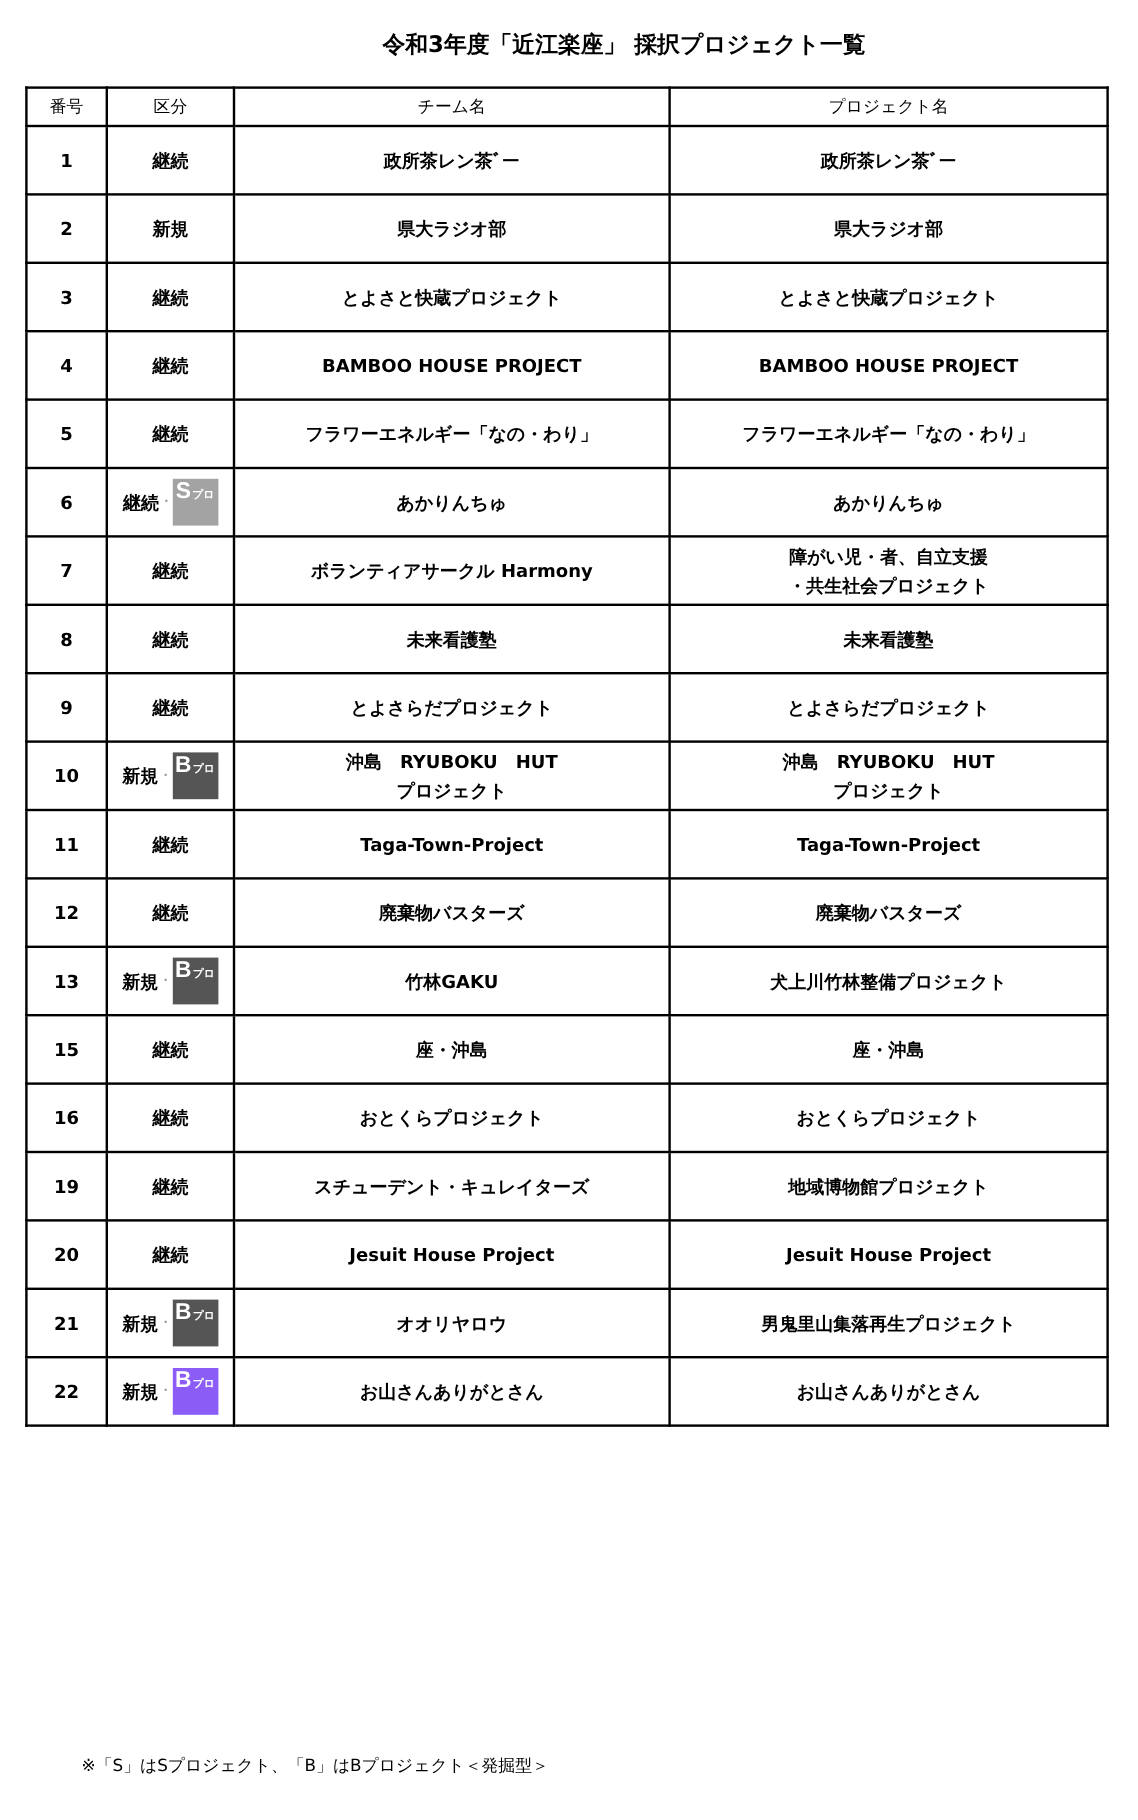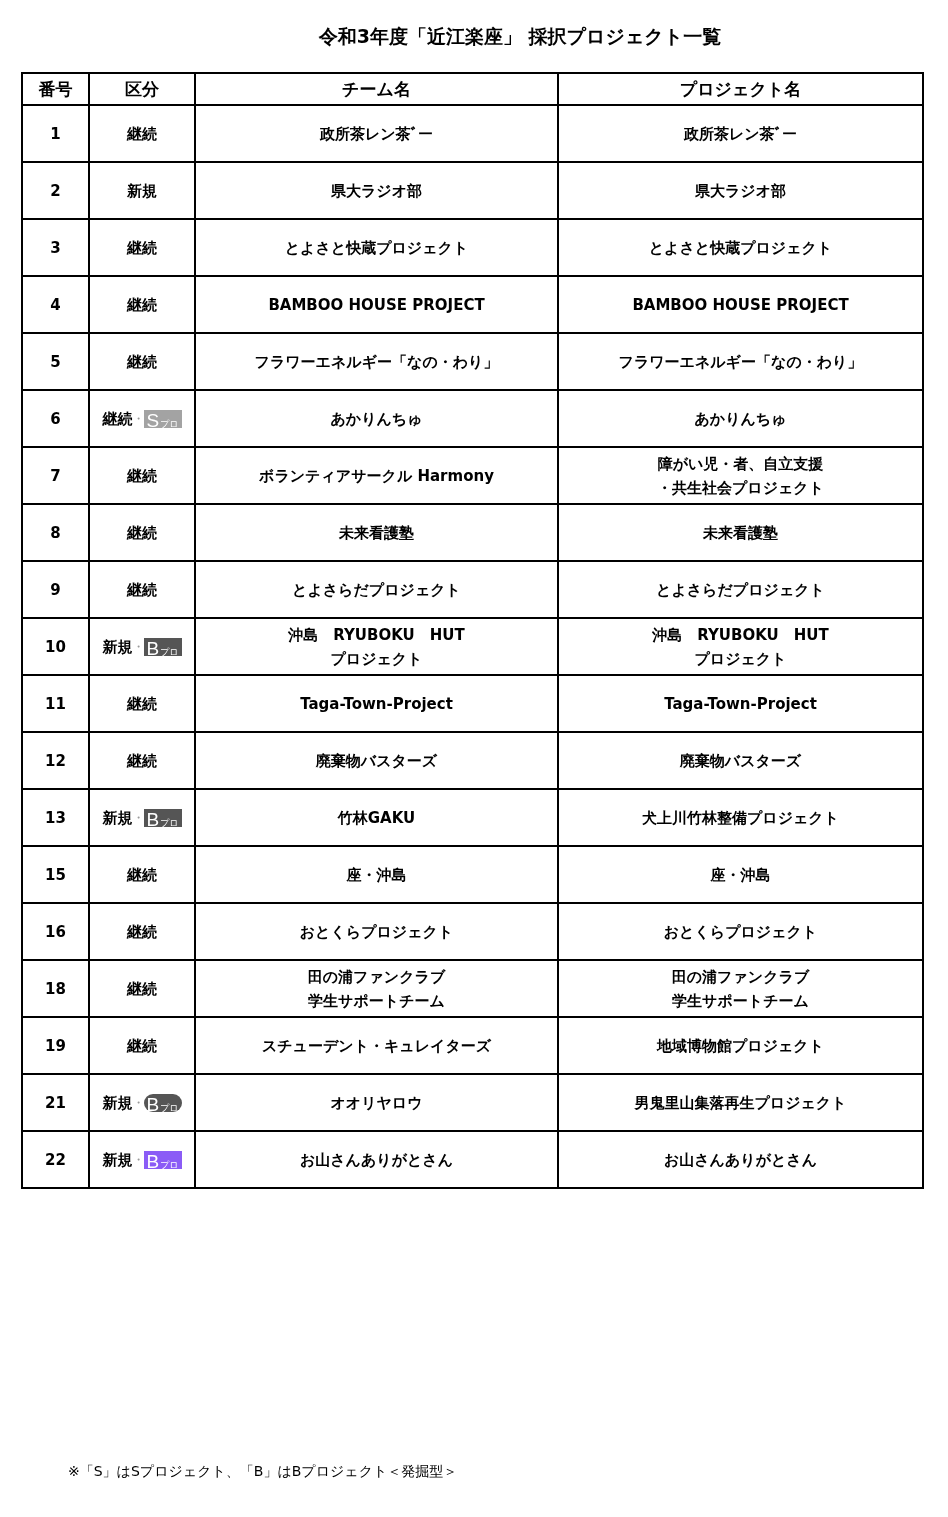--- a/index.html
+++ b/index.html
@@ -36,22 +36,22 @@
     }
     table.list th, table.list td {
       border: 2px solid #000;
       text-align: center;
       vertical-align: middle;
       padding: 0 4px;
       line-height: 24px;
     }
     table.list th {
       height: 30px;
-      font-size: 17px;
-      font-weight: bold;
+      font-size: 14px;
+      font-weight: normal;
     }
     table.list td {
       height: 55px;
       font-size: 15px;
       font-weight: bold;
     }
     td.num {
       font-size: 14px;
     }
     td.cat {
@@ -65,25 +65,25 @@
     .dot {
       display: inline-block;
       vertical-align: middle;
       color: #999;
       font-size: 10px;
       margin: 0 1px;
     }
     .badge {
       display: inline-block;
       vertical-align: middle;
-      height: 18px;
+      height: 39px;
       line-height: 21px;
       padding: 0 3px 0 2px;
       color: #fff;
-      font-weight: normal;
+      font-weight: bold;
       white-space: nowrap;
     }
     .badge .big {
       font-size: 19px;
       font-family: "Liberation Sans", sans-serif;
     }
     .badge .small {
       font-size: 9px;
       margin-left: 1px;
     }
@@ -209,36 +209,34 @@
         <td class="name">座・沖島</td>
         <td class="proj">座・沖島</td>
       </tr>
       <tr>
         <td class="num">16</td>
         <td class="cat"><span class="cat-text">継続</span></td>
         <td class="name">おとくらプロジェクト</td>
         <td class="proj">おとくらプロジェクト</td>
       </tr>
       <tr>
-        <td class="num">18</td>
-        <td class="cat"><span class="cat-text">継続</span></td>
-        <td class="name">田の浦ファンクラブ
-学生サポートチーム</td>
-        <td class="proj">田の浦ファンクラブ
-学生サポートチーム</td>
-      </tr>
-      <tr>
         <td class="num">19</td>
         <td class="cat"><span class="cat-text">継続</span></td>
         <td class="name">スチューデント・キュレイターズ</td>
         <td class="proj">地域博物館プロジェクト</td>
       </tr>
       <tr>
+        <td class="num">20</td>
+        <td class="cat"><span class="cat-text">継続</span></td>
+        <td class="name">Jesuit House Project</td>
+        <td class="proj">Jesuit House Project</td>
+      </tr>
+      <tr>
         <td class="num">21</td>
-        <td class="cat"><span class="cat-text">新規</span><span class="dot">・</span><span class="badge b" style="background: rgb(85, 85, 85); border-radius: 10px;"><span class="big">B</span><span class="small">プロ</span></span></td>
+        <td class="cat"><span class="cat-text">新規</span><span class="dot">・</span><span class="badge b" style="background: rgb(85, 85, 85);"><span class="big">B</span><span class="small">プロ</span></span></td>
         <td class="name">オオリヤロウ</td>
         <td class="proj">男鬼里山集落再生プロジェクト</td>
       </tr>
       <tr>
         <td class="num">22</td>
         <td class="cat"><span class="cat-text">新規</span><span class="dot">・</span><span class="badge b" style="background: #8b5cf6;"><span class="big">B</span><span class="small">プロ</span></span></td>
         <td class="name">お山さんありがとさん</td>
         <td class="proj">お山さんありがとさん</td>
       </tr>
     </tbody>

